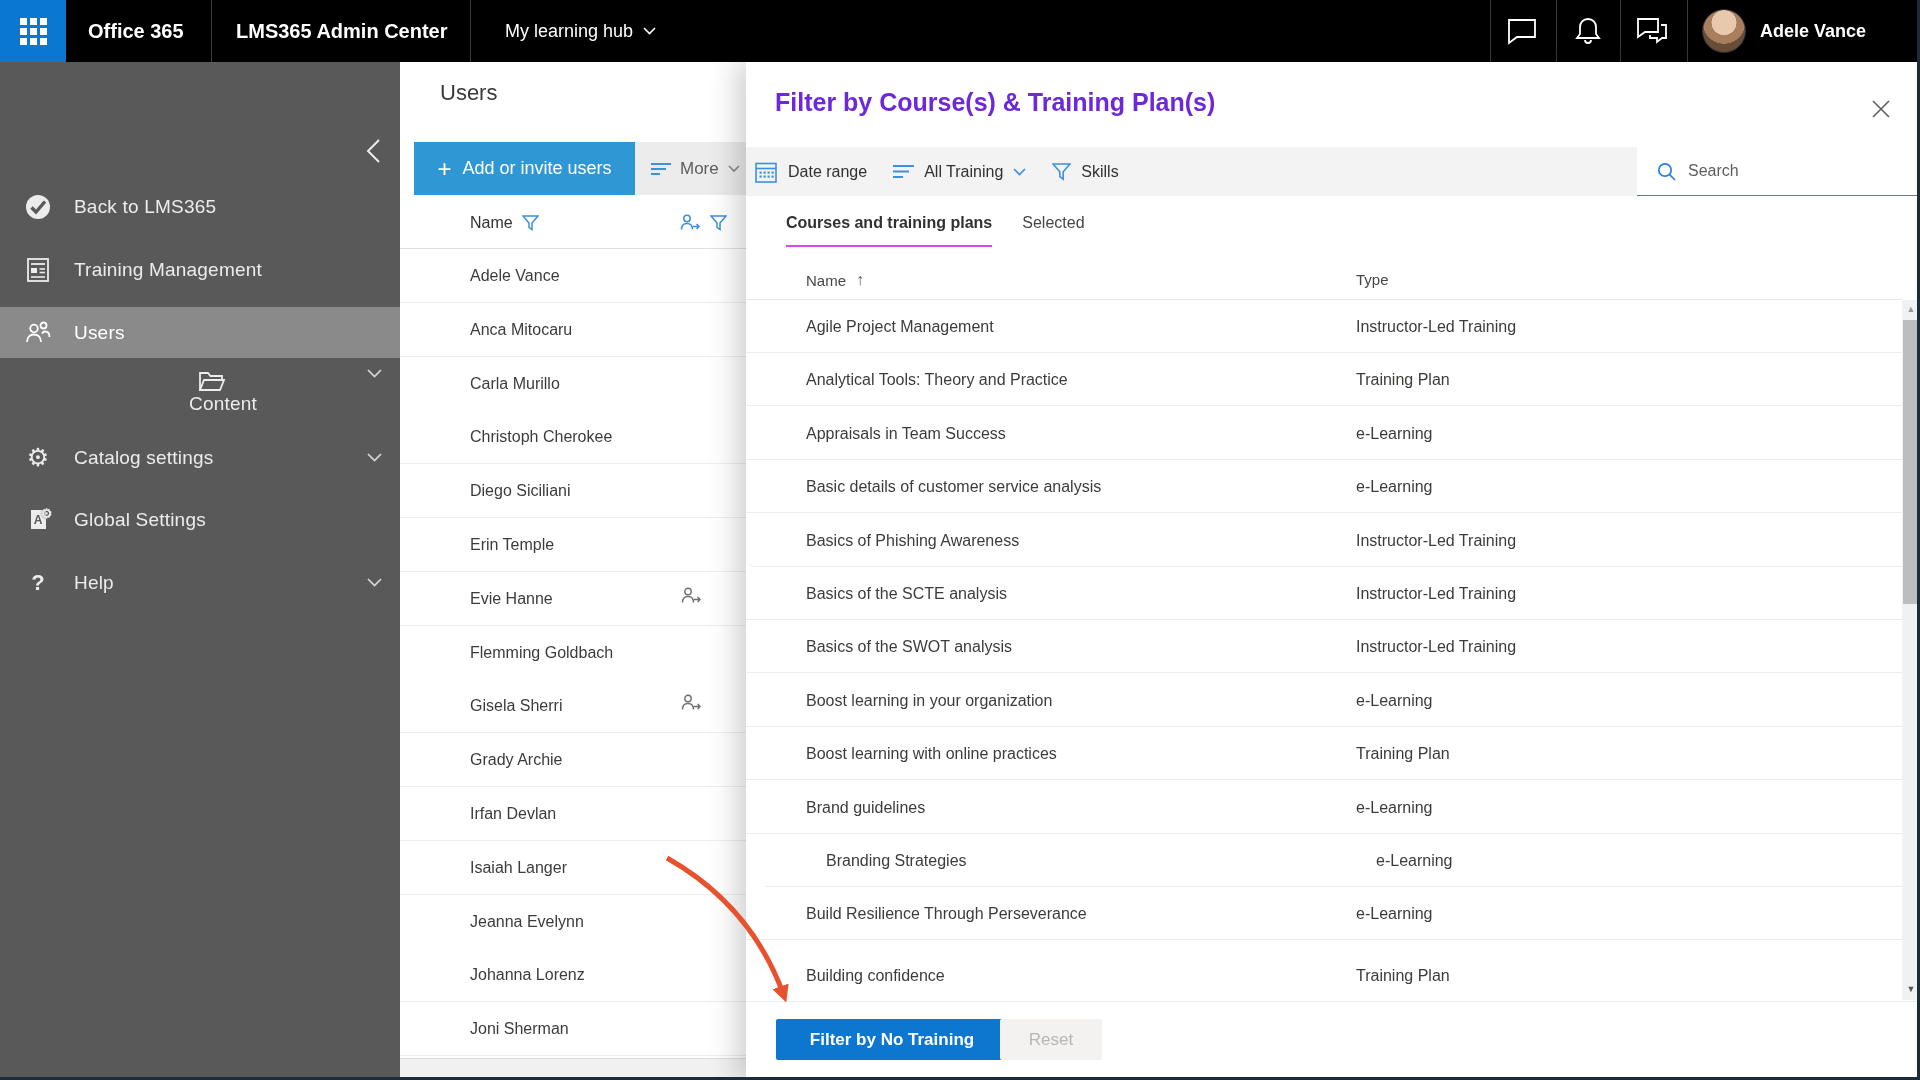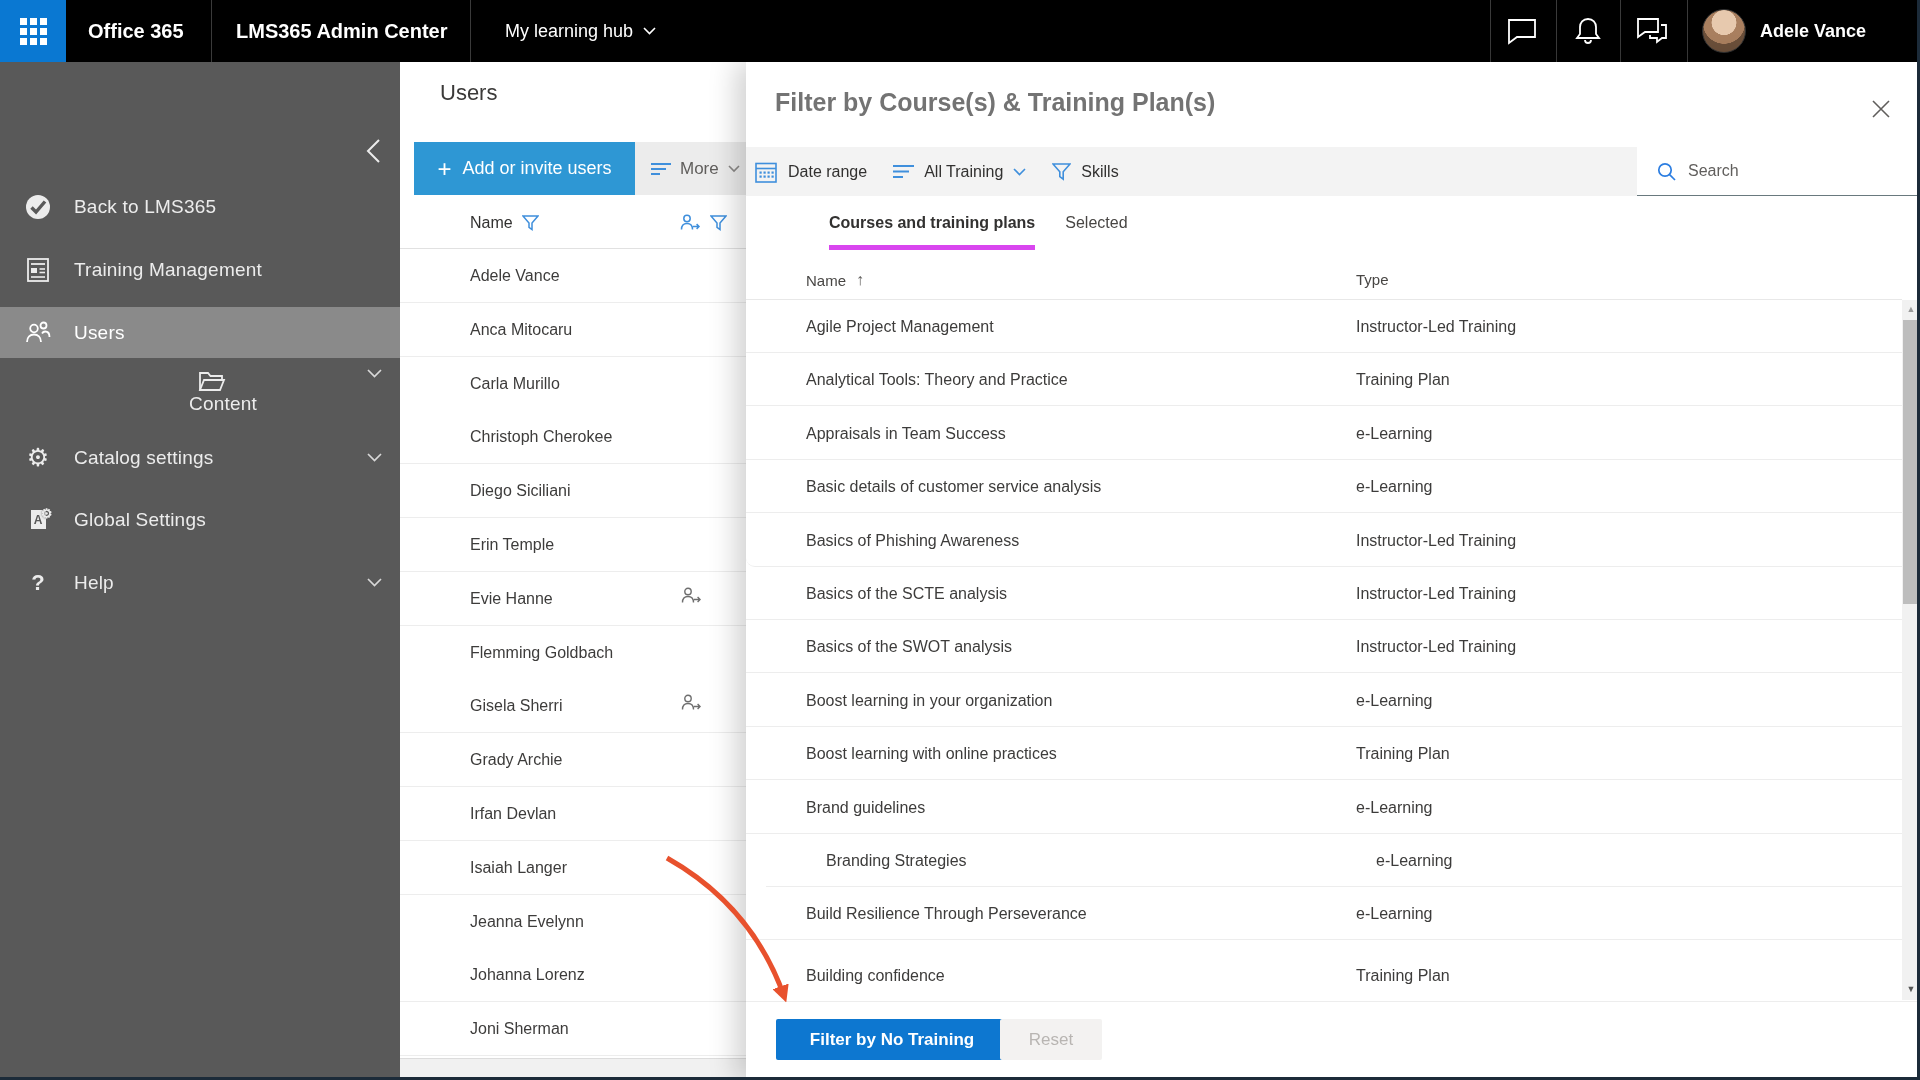--- a/index.html
+++ b/index.html
@@ -47,31 +47,31 @@
   .users-header .name-wrap { position:absolute; left:70px; top:0; height:53px; display:flex; align-items:center; gap:9px; font-size:16px; color:#323130; }
   .users-header .hdr-icons { position:absolute; left:280px; top:0; height:53px; display:flex; align-items:center; gap:9px; }
   .urow { left:400px; width:346px; height:54px; border-bottom:1px solid #ededed; background:#fff; }
   .urow .uname { position:absolute; left:70px; top:0; height:54px; display:flex; align-items:center; font-size:16px; color:#3d3c3b; white-space:nowrap; }
   .urow .uinv { position:absolute; left:281px; top:15px; }
   .hscroll-strip { left:400px; top:1058px; width:346px; height:19px; background:#f1f1f1; border-top:1px solid #dcdcdc; }
 
   
   .fpanel { left:746px; top:62px; width:1174px; height:1018px; background:#fff; box-shadow:-10px 0 26px rgba(0,0,0,.18); }
   .fpanel .inner { position:absolute; inset:0; }
-  .f-title { position:absolute; left:29px; top:26px; font-size:25px; font-weight:700; color:#737373; }
+  .f-title { position:absolute; left:29px; top:26px; font-size:25px; font-weight:700; color:#6d28d9; }
   .f-close { position:absolute; right:26px; top:34px; width:26px; height:26px; display:flex; align-items:center; justify-content:center; cursor:pointer; }
   .f-toolbar { position:absolute; left:0; top:85px; width:1174px; height:49px; background:#f3f3f3; display:flex; align-items:center; padding-left:8px; color:#323130; font-size:16px; }
   .f-toolbar .titem { display:flex; align-items:center; gap:10px; cursor:pointer; white-space:nowrap; }
   .f-toolbar .gap26 { width:26px; }
   .f-search { position:absolute; right:0; top:85px; width:283px; height:49px; background:#fff; border-bottom:1px solid #69797e; display:flex; align-items:center; padding-left:20px; gap:12px; }
   .f-search input { border:none; outline:none; font-size:16px; color:#323130; width:200px; font-family:"Liberation Sans", sans-serif; background:transparent; }
   .f-search input::placeholder { color:#605e5c; }
   .f-tabs { position:absolute; left:40px; top:152px; display:flex; gap:30px; }
   .tab { font-size:16px; padding-bottom:13px; cursor:pointer; color:#484644; }
-  .tab.active { font-weight:700; color:#323130; border-bottom:5px solid #d946ef;margin-left:43px; }
+  .tab.active { font-weight:700; color:#323130; border-bottom:2px solid #d946ef; }
   .f-thead { position:absolute; left:0; top:200px; width:1156px; height:38px; border-bottom:1px solid #e8e8e8; font-size:15px; color:#484644; }
   .f-thead .col-name { position:absolute; left:60px; top:9px; display:flex; gap:10px; align-items:center; }
   .f-thead .col-type { position:absolute; left:610px; top:9px; }
   .frow { position:absolute; left:0; width:1384px; height:53px; border-bottom:1px solid #ededed; font-size:16px; color:#3d3c3b; cursor:pointer; }
   .frow .c1 { position:absolute; left:60px; top:0; height:53px; display:flex; align-items:center; white-space:nowrap; }
   .frow .c2 { position:absolute; left:610px; top:0; height:53px; display:flex; align-items:center; white-space:nowrap; }
   .f-footer-btn { position:absolute; top:957px; height:41px; border:none; border-radius:2px; font-size:17px; cursor:pointer; font-family:"Liberation Sans", sans-serif; }
   .btn-primary { left:30px; width:232px; background:#0d77d0; color:#fff; font-weight:700; }
   .btn-reset { left:254px; width:102px; background:#f3f2f1; color:#b8b5b2; }
   .vscroll { position:absolute; right:0; top:238px; width:18px; height:700px; background:#f1f1f1; }

